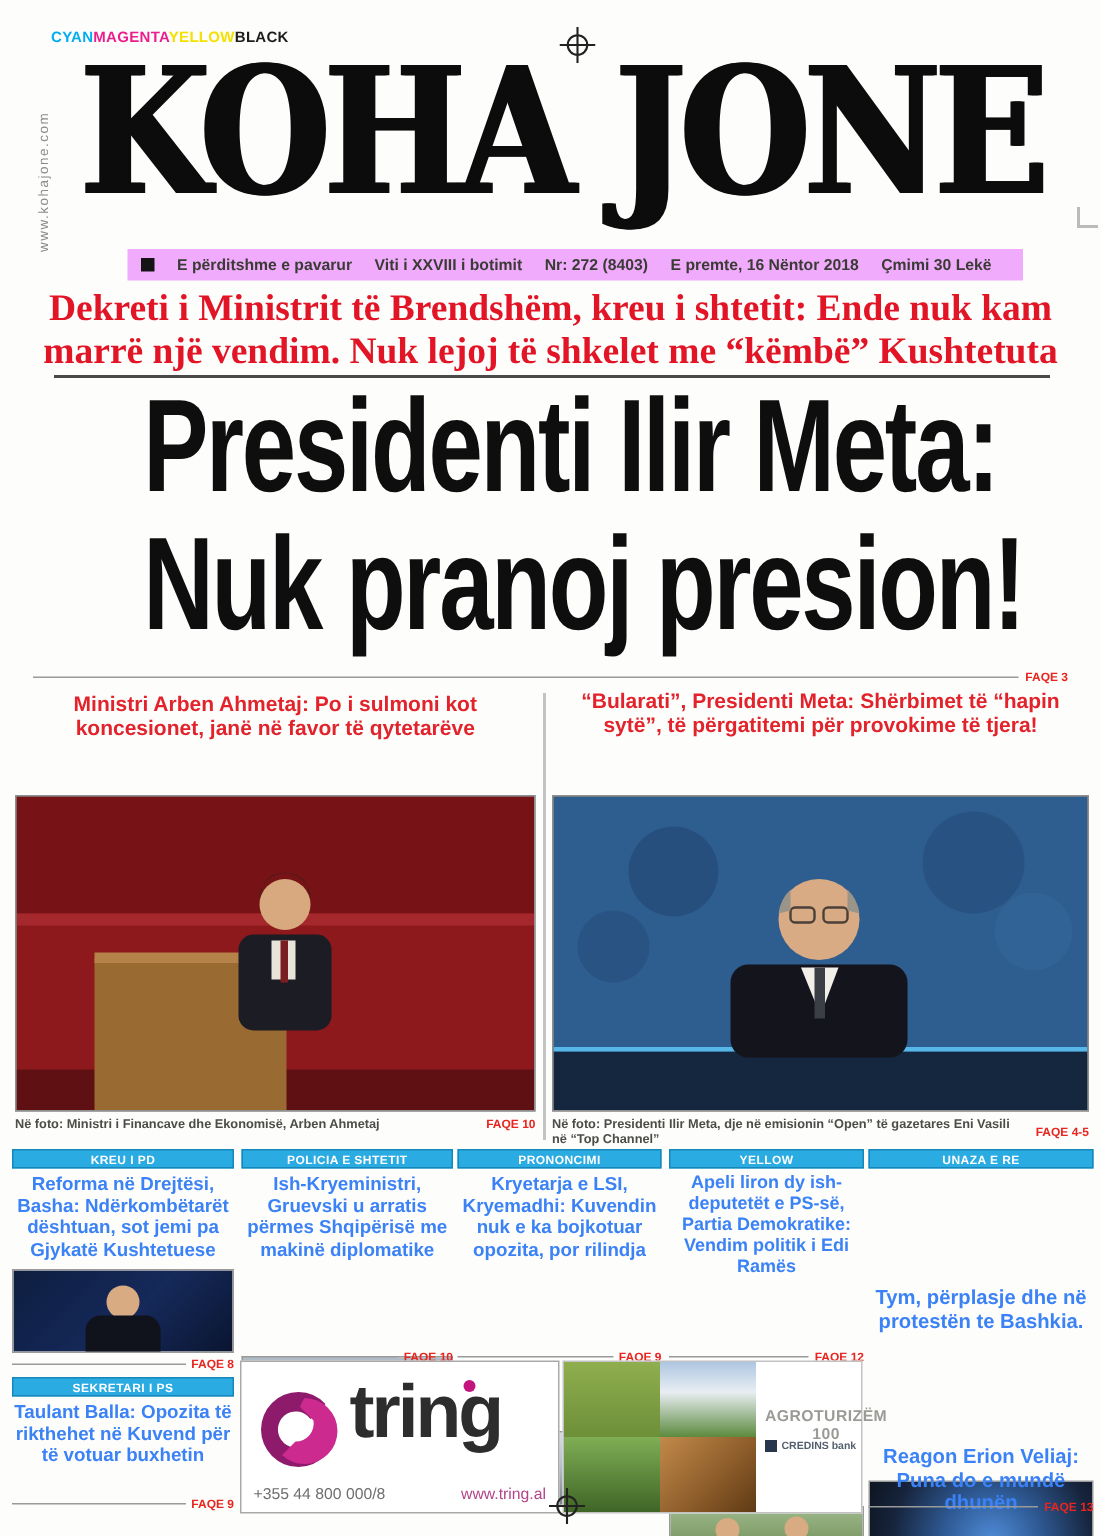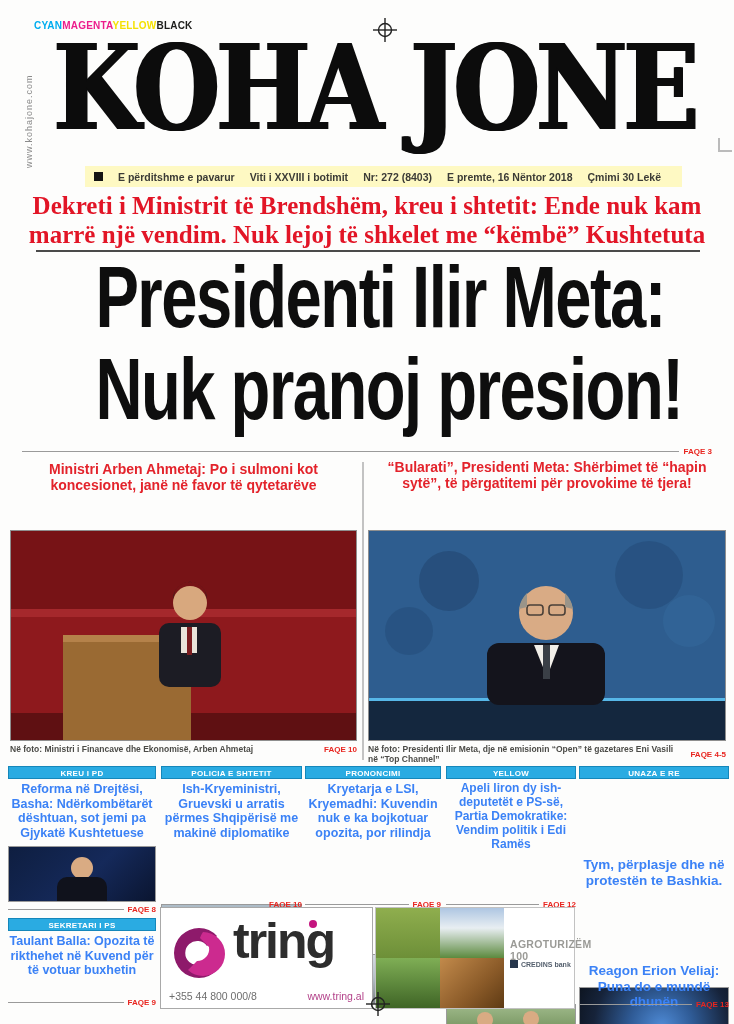--- a/index.html
+++ b/index.html
@@ -15,21 +15,21 @@
   
   .site-vertical{left:24px;top:168px;transform:rotate(-90deg);transform-origin:left top;
      font-size:9px;color:#8a8a8a;letter-spacing:1px;white-space:nowrap;}
   .masthead{left:40px;top:30px;width:668px;height:128px;text-align:center;}
   .masthead h1{margin:0;font-family:"DejaVu Serif",serif;font-weight:bold;font-size:96px;
      line-height:1.0;letter-spacing:-4px;color:#0c0c0c;transform:scale(1.04,1.22);transform-origin:center top;
      text-shadow:1.5px 0 0 #0c0c0c,-1px 0 0 #0c0c0c;}
   .corner-mark{right:2px;top:138px;width:12px;height:12px;border-left:2px solid #bbb;border-bottom:2px solid #bbb;}
 
   
-  .infobar{left:85px;top:166px;width:597px;height:21px;background:#fef9c3;display:flex;align-items:center;
+  .infobar{left:85px;top:166px;width:597px;height:21px;background:#f0abfc;display:flex;align-items:center;
      gap:15px;padding:0 9px;box-sizing:border-box;font-size:10.5px;font-weight:bold;color:#3b3b36;white-space:nowrap;}
   .infobar .sq{width:9px;height:9px;background:#141414;flex:0 0 auto;}
 
   
   .kicker{left:12px;top:191px;width:710px;text-align:center;font-family:"Liberation Serif",serif;
      font-weight:bold;font-size:25px;line-height:1.16;color:#e21526;}
   .rule-heavy{left:36px;top:250px;width:664px;height:2px;background:#4a4a4a;}
 
   
   .lead{left:0;top:251px;width:734px;text-align:center;color:#0e0e0e;}
@@ -80,21 +80,21 @@
      letter-spacing:-2px;line-height:1;}
   .tring-idot{position:absolute;left:148px;top:12px;width:8px;height:8px;border-radius:50%;background:#c4157f;}
   .tring-phone{position:absolute;left:8px;bottom:6px;font-size:10.5px;color:#6e6e6e;}
   .tring-site{position:absolute;right:8px;bottom:6px;font-size:10.5px;color:#b3438a;}
   .agro-ad{left:375px;top:907px;width:200px;height:102px;background:#fff;border:1px solid #c2c2c2;box-sizing:border-box;}
   .agro-collage{position:absolute;left:0;top:0;width:128px;height:100px;}
   .a1{left:0;top:0;background:linear-gradient(180deg,#8fae4e 0%,#6d8f38 100%);}
   .a2{right:0;top:0;background:linear-gradient(180deg,#aec6e2 0%,#e8eef2 40%,#5c8a3e 100%);}
   .a3{left:0;bottom:0;background:linear-gradient(180deg,#7fae55 0%,#3f6526 100%);}
   .a4{right:0;bottom:0;background:linear-gradient(135deg,#c28a4b 0%,#8a5a28 60%,#5e3a14 100%);}
-  .agro-title{position:absolute;left:134px;top:30px;font-size:10.5px;font-weight:bold;color:#9a9a96;letter-spacing:.3px;}
+  .agro-title{position:absolute;left:134px;top:30px;font-size:10.5px;font-weight:bold;color:#9a9a96;letter-spacing:.3px;text-align:center;}
   .agro-sponsor{position:absolute;left:134px;top:52px;font-size:7px;font-weight:bold;color:#55606e;display:flex;align-items:center;gap:3px;}
   .agro-sponsor .lg{width:8px;height:8px;background:#27364c;display:inline-block;}
 </style>
 </head>
 <body>
 
 <div class="page">
 
   <div class="abs regbar">
     <span class="reg-cyan">CYAN</span><span class="reg-magenta">MAGENTA</span><span class="reg-yellow">YELLOW</span><span class="reg-black">BLACK</span>

